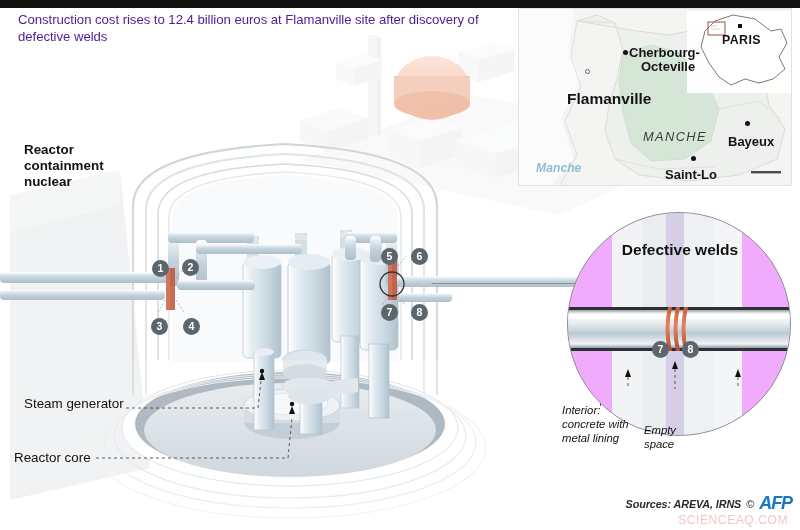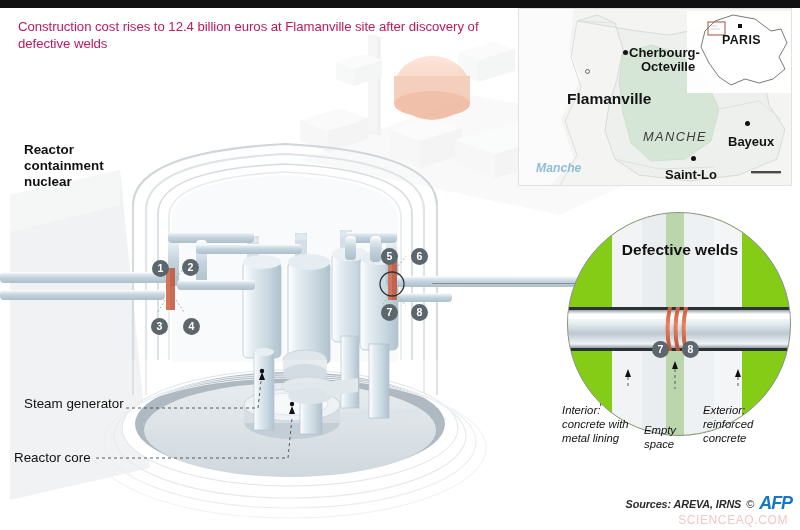--- a/index.html
+++ b/index.html
@@ -30,24 +30,23 @@
     z-index: 40;
   }
   .headline h1 {
     font-size: 24.5px;
     font-weight: bold;
     color: #111111;
     letter-spacing: -0.3px;
     line-height: 1.08;
   }
   .headline p {
-    margin-top: 7px;
     font-size: 13.2px;
     font-weight: normal;
-    color: #be185d;
+    color: #4c1d95;
     line-height: 1.28;
     letter-spacing: -0.05px;
   }
 
   
   .bg-plant { position: absolute; left: 0; top: 0; width: 800px; height: 530px; }
 
   
   .lbl {
     position: absolute;
@@ -96,21 +95,21 @@
     background: transparent; border: 1px solid #666; width: 5px; height: 5px;
   }
 
   
   .detail-circle {
     position: absolute;
     left: 567px; top: 212px;
     width: 224px; height: 224px;
     border-radius: 50%;
     border: 1.1px solid #8a8f94;
-    background: #84cc16;
+    background: #f0abfc;
     overflow: hidden;
     z-index: 24;
   }
   .detail-title {
     position: absolute;
     left: 0; top: 28px; width: 224px;
     text-align: center;
     font-size: 15.5px; font-weight: bold; color: #111;
     line-height: 1.15;
     z-index: 3;
@@ -449,21 +448,20 @@
     <div class="marker" style="left:84px; top:128px">7</div>
     <div class="marker" style="left:114px; top:128px">8</div>
   </div>
 
   <div class="cap-leader" style="left:600px; top:388px; height:18px;"></div>
   <div class="cap-leader" style="left:674px; top:370px; height:50px;"></div>
   <div class="cap-leader" style="left:738px; top:388px; height:18px;"></div>
 
   <div class="cap" id="cap-interior">Interior: concrete with metal lining</div>
   <div class="cap" id="cap-empty">Empty space</div>
-  <div class="cap" id="cap-exterior">Exterior: reinforced concrete</div>
 
   <div class="map-inset">
     <svg width="274" height="178" viewBox="0 0 274 178">
 
       <rect x="0" y="0" width="274" height="178" fill="#f4f5f3"></rect>
 
       <path d="M0,0 L55,0 L50,40 L62,70 L42,110 L55,150 L30,178 L0,178 Z" fill="#fafbfa"></path>
 
       <path d="M58,12 L78,6 L96,14 L104,40 L98,70 L90,96 L86,122 L96,150 L120,166
                L170,172 L220,166 L258,150 L266,120 L250,96 L244,64 L252,40

